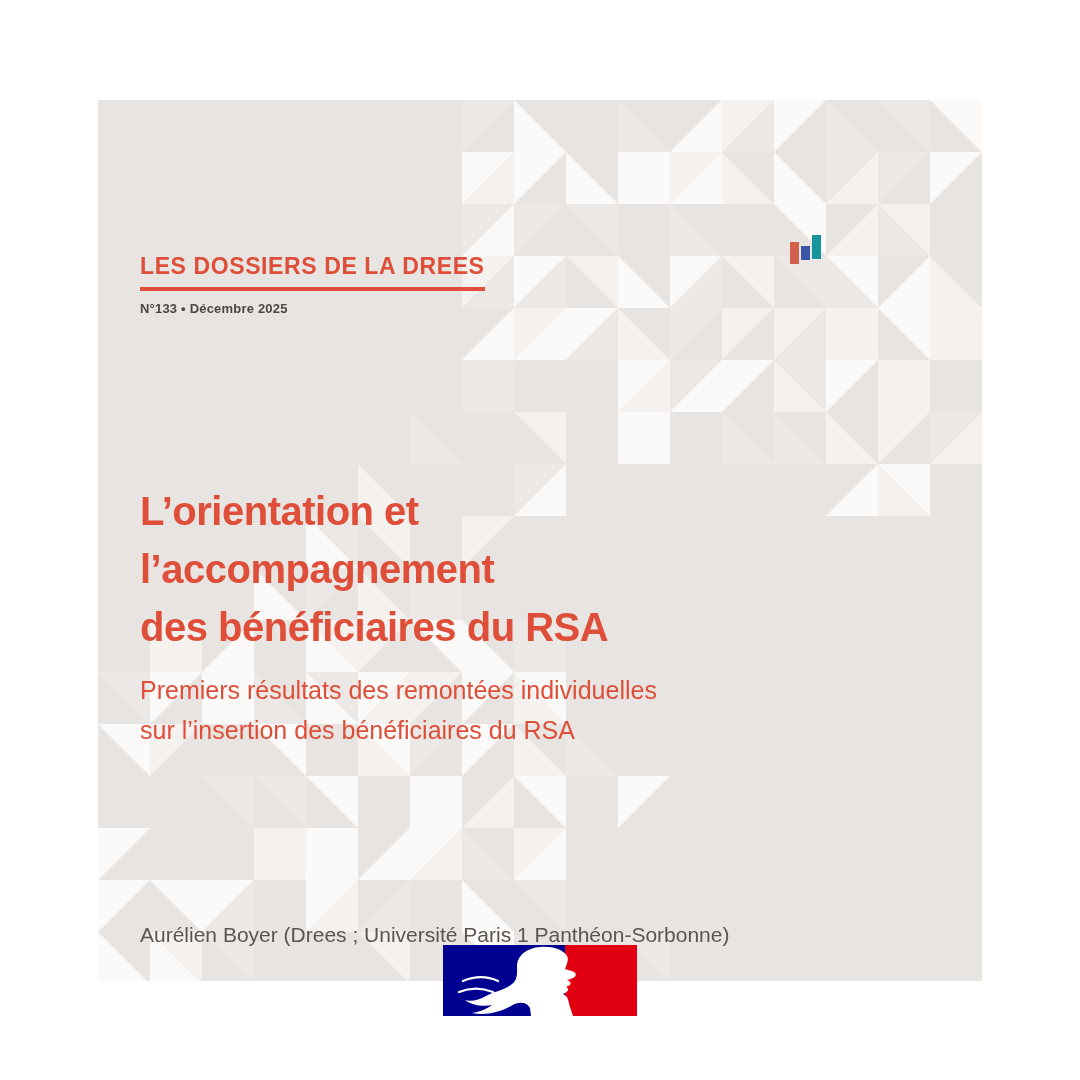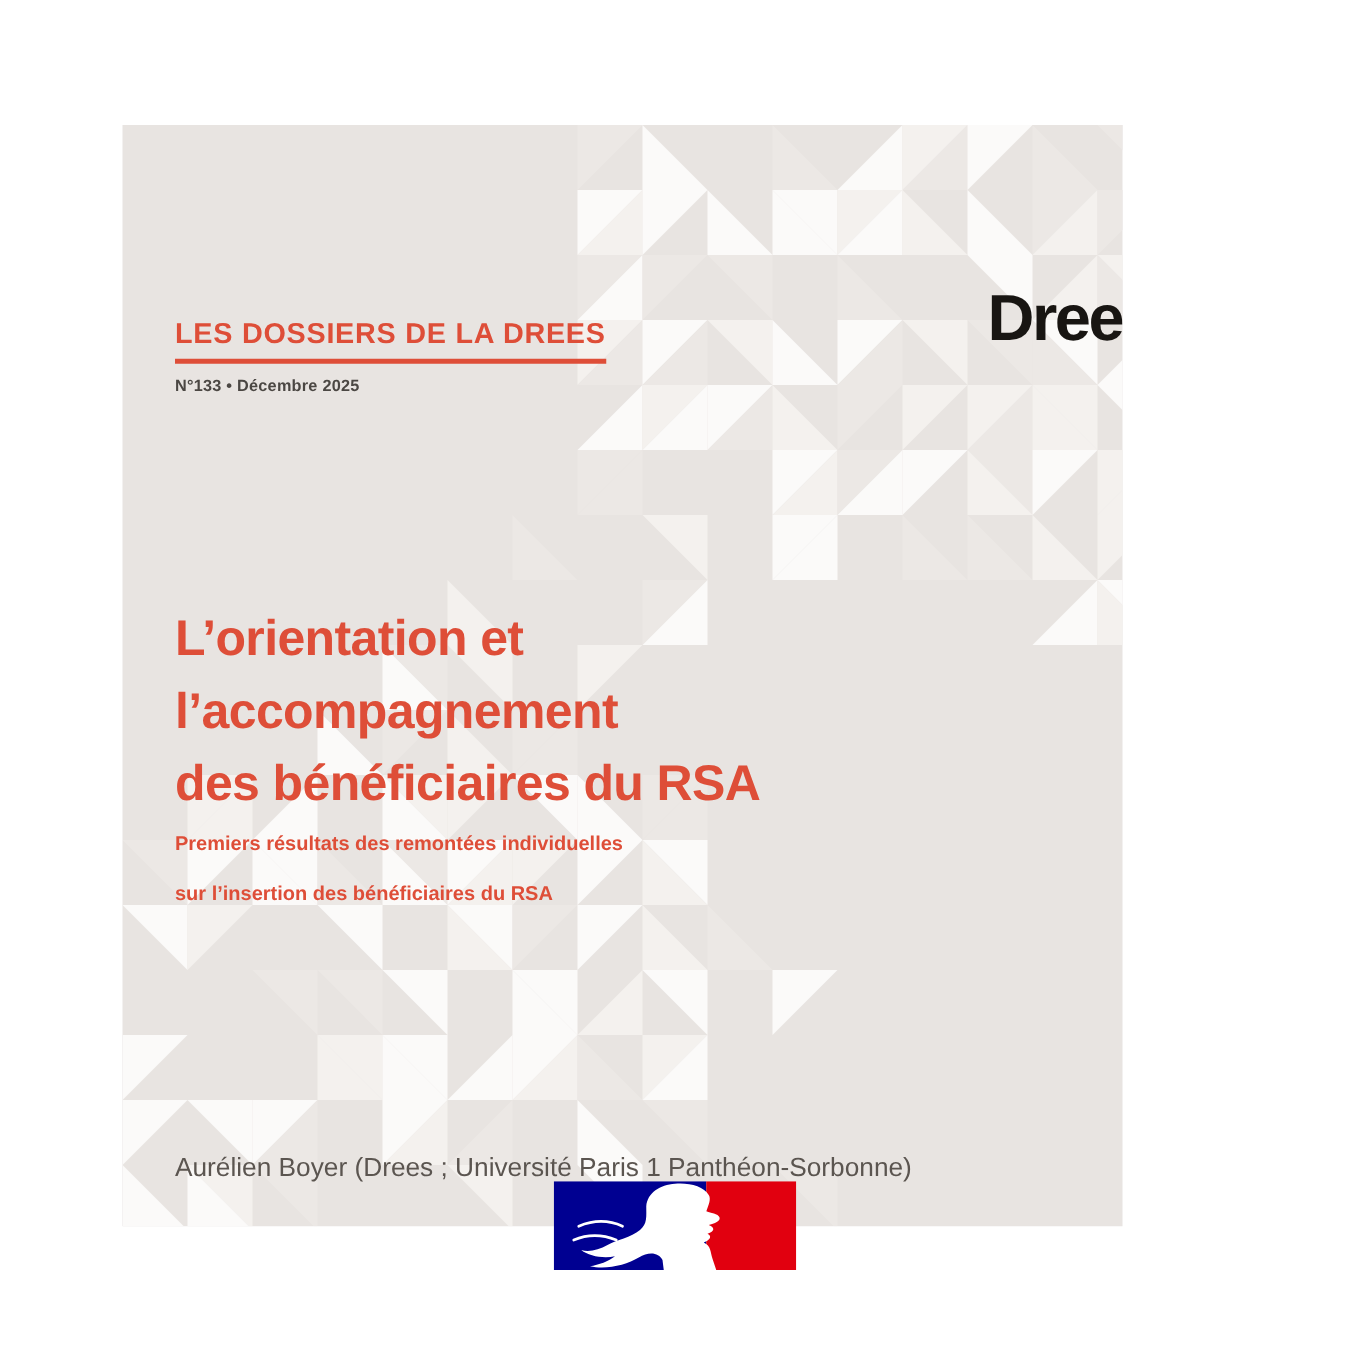--- a/index.html
+++ b/index.html
@@ -2,21 +2,21 @@
 <html style="--page_bg: #ffffff; --card_bg: #e8e4e1; --accent: #de4e38; --issue_ink: #4b4743; --author_ink: #5b5550; --wordmark_ink: #181512; --bar_red: #d2604a; --bar_blue: #3a55a4; --bar_teal: #17939b; --flag_blue: #000091; --flag_red: #e1000f; --tri_a: #fbfaf9; --tri_b: #f4f1ee; --tri_c: #ece8e5;"><head>
 <meta charset="utf-8">
 <style>
   html,body{margin:0;padding:0;}
   body{
     width:1080px;height:1080px;position:relative;overflow:hidden;
     background:var(--page_bg,#fff);
     font-family:"Liberation Sans", sans-serif;
   }
   .card{
-    position:absolute;left:98px;top:100px;width:800px;height:881px;
+    position:absolute;left:98px;top:100px;width:884px;height:881px;
     background:var(--card_bg,#e8e4e1);overflow:hidden;
   }
   .pattern{position:absolute;left:0;top:0;width:884px;height:881px;display:block;}
   .kicker{
     position:absolute;left:42px;top:152px;display:inline-block;
     font-weight:700;font-size:23px;line-height:28px;letter-spacing:.6px;
     color:var(--accent);border-bottom:4px solid var(--accent);padding-bottom:7px;
   }
   .issue{
     position:absolute;left:42px;top:201px;
@@ -28,22 +28,22 @@
     color:var(--wordmark_ink);
   }
   .brand-bars{display:block;margin-top:2px;}
   .title{
     position:absolute;left:42px;top:382px;margin:0;
     font-weight:700;font-size:40px;line-height:58px;letter-spacing:-.5px;
     color:var(--accent);
   }
   .title span{display:block;}
   .subtitle{
-    position:absolute;left:42px;top:556px;margin:0;
-    font-weight:700;font-size:16px;line-height:40px;
+    position:absolute;left:42px;top:570px;margin:0;
+    font-weight:400;font-size:25px;line-height:40px;
     color:var(--accent);
   }
   .subtitle span{display:block;}
   .authors{
     position:absolute;left:42px;top:823px;
     font-weight:400;font-size:21px;color:var(--author_ink);
   }
   .gov-logo{position:absolute;left:443px;top:945px;width:194px;height:71px;}
 </style>
 </head>
@@ -216,21 +216,20 @@
       <polygon points="780,364 832,416 780,416" fill="#f4f1ee"></polygon>
       <polygon points="468,624 520,676 468,676" fill="#ece8e5"></polygon>
       <polygon points="520,676 572,676 520,728" fill="#fbfaf9"></polygon>
       <polygon points="520,832 572,832 572,884" fill="#ece8e5"></polygon>
     </svg>
 
   <div class="kicker">LES DOSSIERS DE LA DREES</div>
   <div class="issue">N°133 • Décembre 2025</div>
 
   <div class="brand">
-    <span class="brand-word">Drees</span>
     <svg class="brand-bars" width="31" height="29" viewBox="0 0 31 29" xmlns="http://www.w3.org/2000/svg">
       <rect x="0" y="7" width="9" height="22" fill="#d2604a"></rect>
       <rect x="11" y="11" width="9" height="14" fill="#3a55a4"></rect>
       <rect x="22" y="0" width="9" height="24" fill="#17939b"></rect>
     </svg>
   </div>
 
   <h1 class="title">
     <span>L’orientation et</span>
     <span>l’accompagnement</span>

